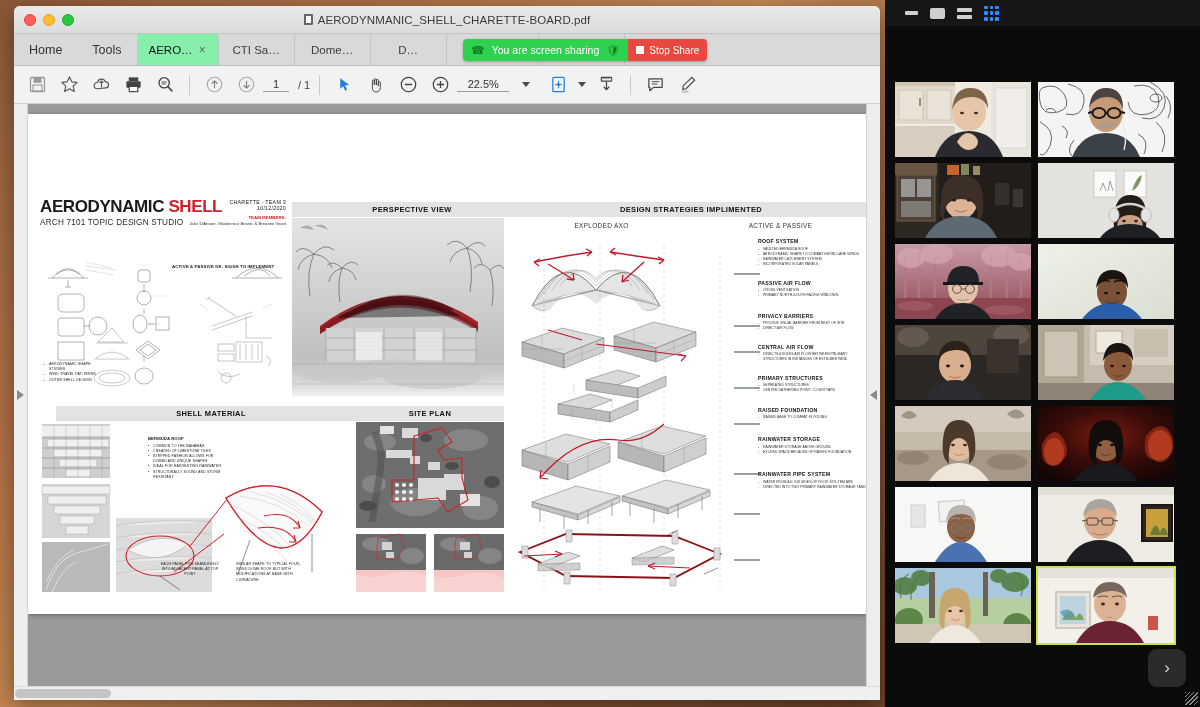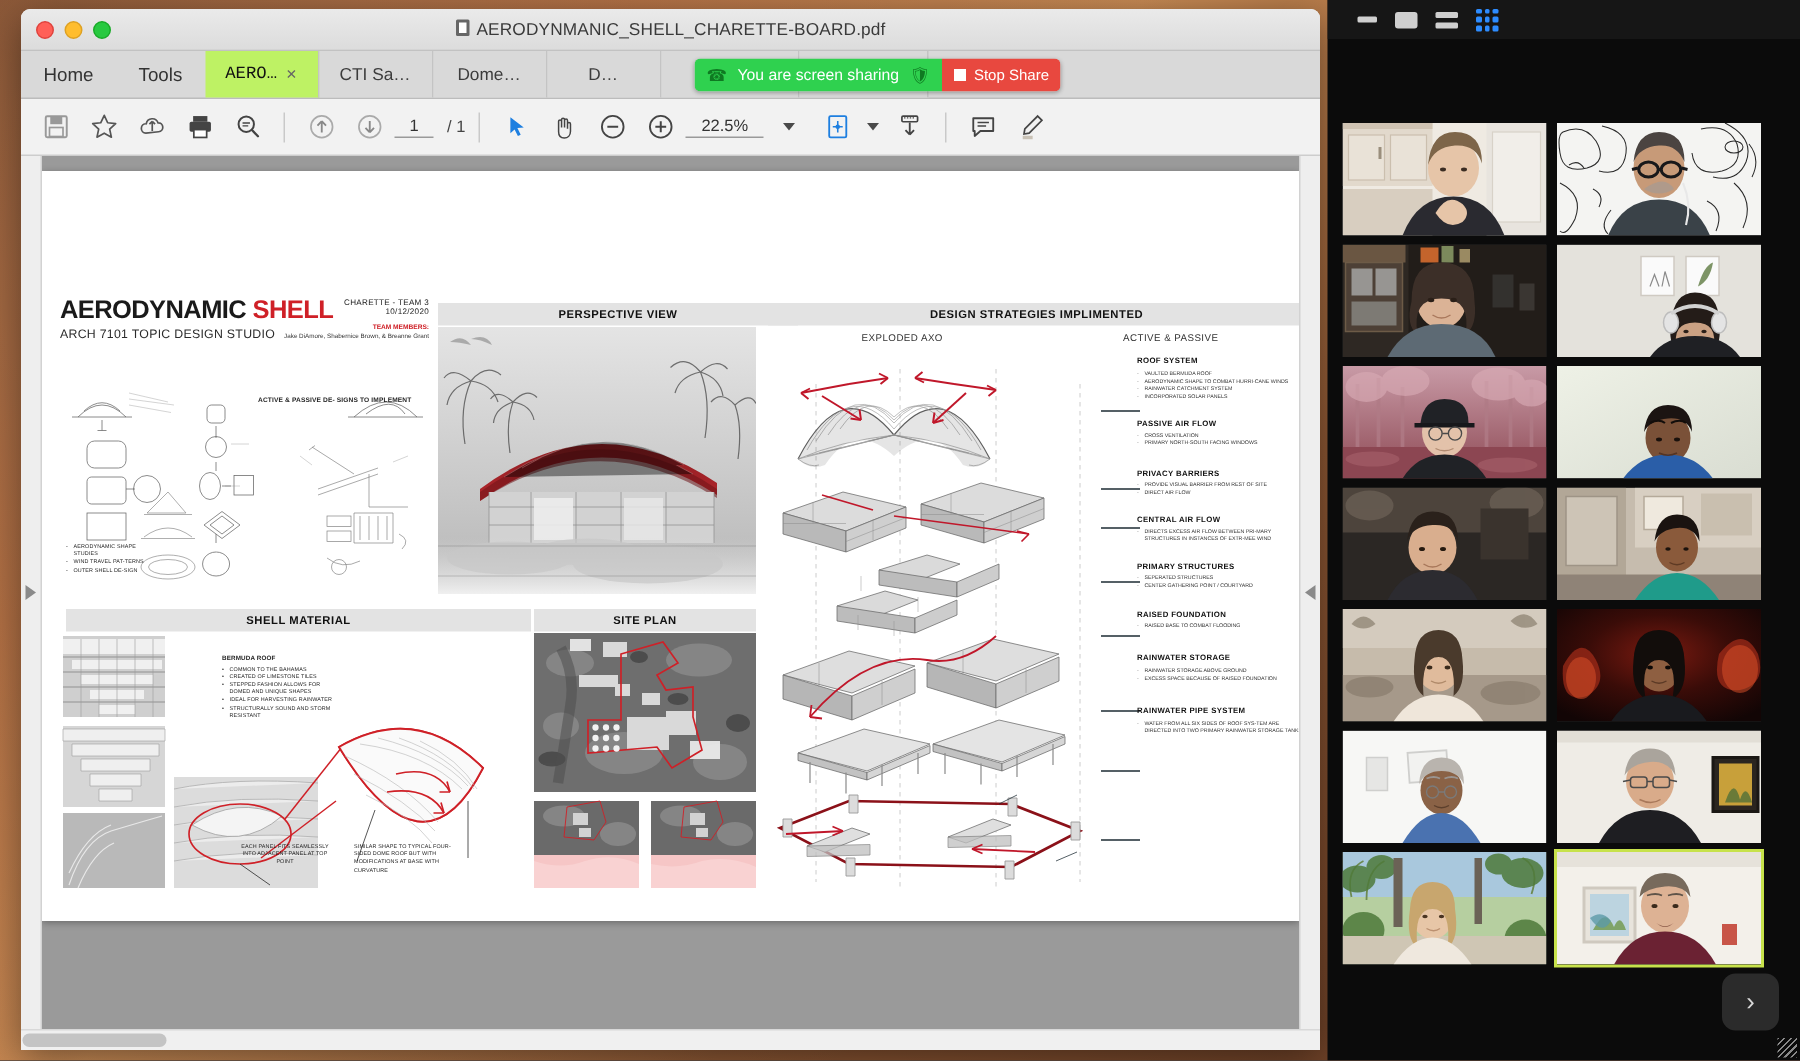--- a/index.html
+++ b/index.html
@@ -59,21 +59,21 @@
   .menu-item {
     display: flex; align-items: center; padding: 0 15px;
     font-size: 12.5px; color: #333;
   }
   .tab {
     display: flex; align-items: center; gap: 6px;
     padding: 0 12px; min-width: 76px; font-size: 11.5px; color: #3c3c3c;
     border-right: 1px solid #c4c4c4; background: #d9d9d9;
     justify-content: center; white-space: nowrap;
   }
-  .tab.active { background: #bef264; color: #111; font-family: Liberation Mono, monospace; }
+  .tab.active { background: #86efac; color: #111; }
   .tab .tclose { font-size: 12px; color: #666; }
 
   
   .share-pill {
     position: absolute; left: 449px; top: 5px; height: 22px;
     display: flex; align-items: center; border-radius: 4px; overflow: hidden;
     box-shadow: 0 1px 3px rgba(0,0,0,.3); z-index: 6;
   }
   .share-green {
     background: #2fd14f; color: #fff; height: 22px; display: flex; align-items: center;
@@ -719,21 +719,21 @@
                 <div class="ds-h">RAINWATER STORAGE</div>
                 <div class="ds-b">RAINWATER STORAGE ABOVE GROUND</div>
                 <div class="ds-b">EXCESS SPACE BECAUSE OF RAISED FOUNDATION</div>
               </div>
               <div class="ds-item" style="margin-top:16px">
                 <div class="ds-h">RAINWATER PIPE SYSTEM</div>
                 <div class="ds-b">WATER FROM ALL SIX SIDES OF ROOF SYS-TEM ARE DIRECTED INTO TWO PRIMARY RAINWATER STORAGE TANKS</div>
               </div>
             </div>
 
-            <div style="position:absolute;left:4px;top:208px;width:310px;">
+            <div style="position:absolute;left:16px;top:208px;width:310px;">
               <div class="band">SHELL MATERIAL</div>
             </div>
             <div class="sketch" style="position:absolute;left:0;top:224px;width:310px;height:172px;">
               <svg width="310" height="172" viewBox="0 0 310 172">
                 <rect x="2" y="2" width="68" height="54" fill="#cfcfcf"></rect>
                 <g stroke="#8a8a8a" stroke-width=".6" fill="#e4e4e4">
                   <path d="M2 16h68M2 26h68M2 36h68M2 46h68"></path>
                 </g>
                 <g fill="#f0f0f0">
                   <path d="M2 4h68v10H2z"></path>

